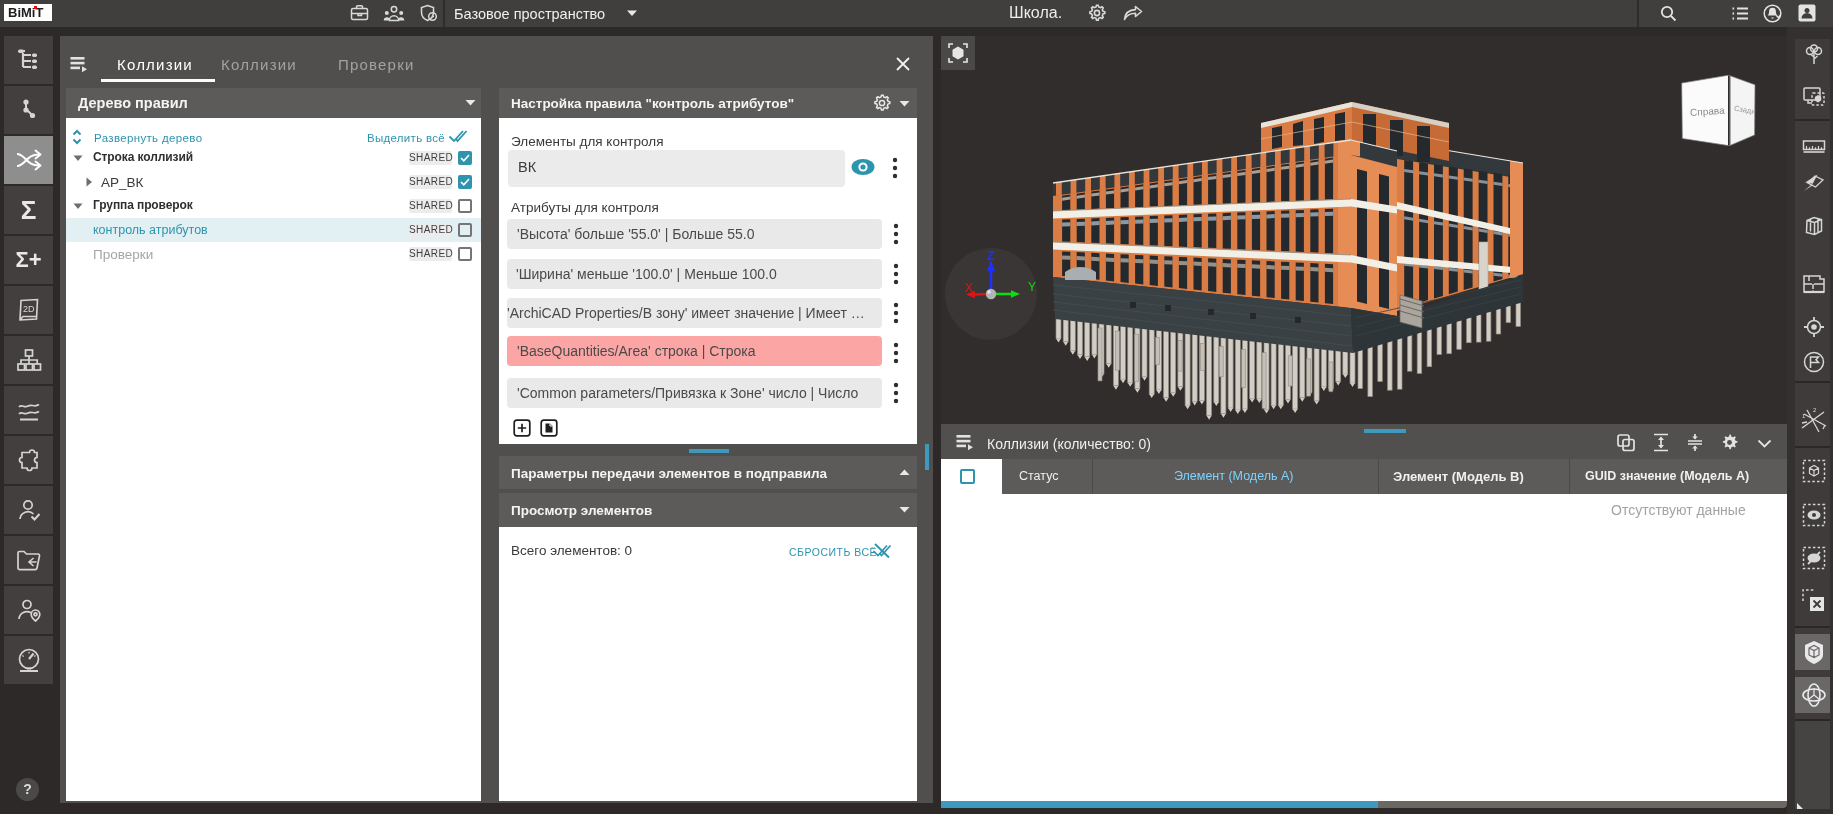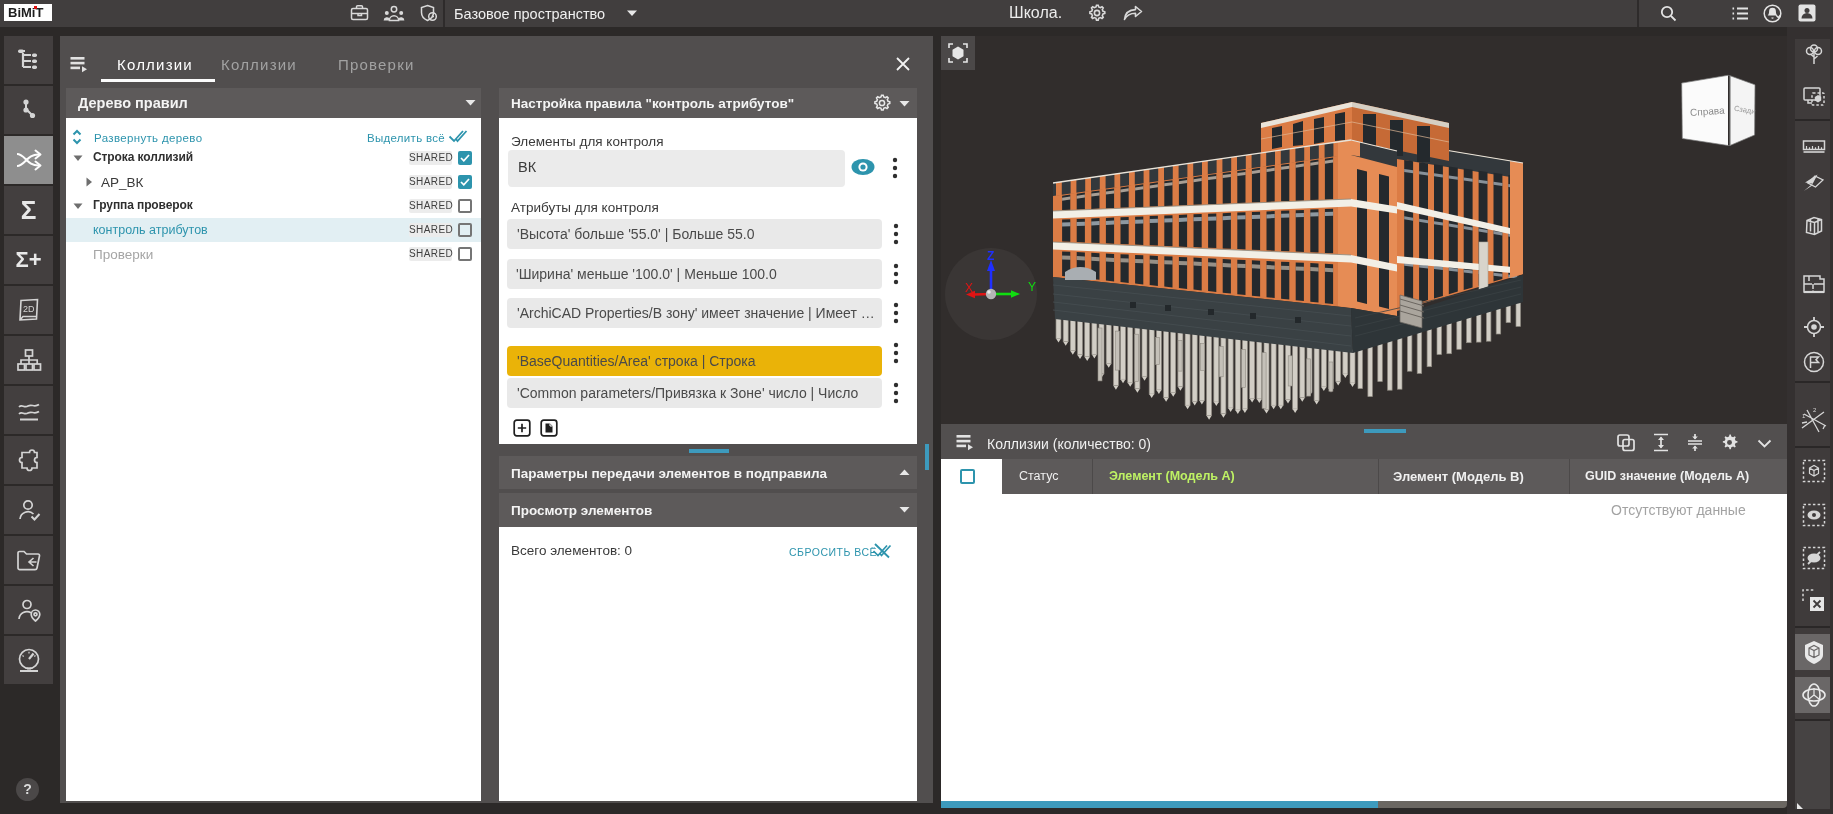--- a/index.html
+++ b/index.html
@@ -241,27 +241,27 @@
     <circle cx="3" cy="3" r="2.2" fill="#2e2e2e"></circle>
     <circle cx="3" cy="11" r="2.2" fill="#2e2e2e"></circle>
     <circle cx="3" cy="19" r="2.2" fill="#2e2e2e"></circle>
   </svg>
 <div class="abs" style="left:507px;top:259px;width:375px;height:30px;background:#e9e9e9;border-radius:4px;color:#4a4a4a;font-size:14px;line-height:30px;padding-left:9px;white-space:nowrap;overflow:hidden">'Ширина' меньше '100.0' | Меньше 100.0</div>
 <svg class="abs" style="left:893px;top:263px" width="6" height="22" viewBox="0 0 6 22">
     <circle cx="3" cy="3" r="2.2" fill="#2e2e2e"></circle>
     <circle cx="3" cy="11" r="2.2" fill="#2e2e2e"></circle>
     <circle cx="3" cy="19" r="2.2" fill="#2e2e2e"></circle>
   </svg>
-<div class="abs" style="left:507px;top:298px;width:375px;height:30px;background:#e9e9e9;border-radius:4px;color:#4a4a4a;font-size:14px;line-height:30px;padding-left:10px;white-space:nowrap;overflow:hidden">'ArchiCAD Properties/В зону' имеет значение | Имеет …</div>
+<div class="abs" style="left:507px;top:298px;width:375px;height:30px;background:#e9e9e9;border-radius:4px;color:#4a4a4a;font-size:14px;line-height:30px;white-space:nowrap;overflow:hidden">'ArchiCAD Properties/В зону' имеет значение | Имеет …</div>
 <svg class="abs" style="left:893px;top:302px" width="6" height="22" viewBox="0 0 6 22">
     <circle cx="3" cy="3" r="2.2" fill="#2e2e2e"></circle>
     <circle cx="3" cy="11" r="2.2" fill="#2e2e2e"></circle>
     <circle cx="3" cy="19" r="2.2" fill="#2e2e2e"></circle>
   </svg>
-<div class="abs" style="left:507px;top:346px;width:375px;height:30px;background:#eab308;border-radius:4px;color:#4a4a4a;font-size:14px;line-height:30px;padding-left:10px;white-space:nowrap;overflow:hidden">'BaseQuantities/Area' строка | Строка</div>
+<div class="abs" style="left:507px;top:336px;width:375px;height:30px;background:#fca5a5;border-radius:4px;color:#4a4a4a;font-size:14px;line-height:30px;padding-left:10px;white-space:nowrap;overflow:hidden">'BaseQuantities/Area' строка | Строка</div>
 <svg class="abs" style="left:893px;top:342px" width="6" height="22" viewBox="0 0 6 22">
     <circle cx="3" cy="3" r="2.2" fill="#2e2e2e"></circle>
     <circle cx="3" cy="11" r="2.2" fill="#2e2e2e"></circle>
     <circle cx="3" cy="19" r="2.2" fill="#2e2e2e"></circle>
   </svg>
 <div class="abs" style="left:507px;top:378px;width:375px;height:30px;background:#e9e9e9;border-radius:4px;color:#4a4a4a;font-size:14px;line-height:30px;padding-left:10px;white-space:nowrap;overflow:hidden">'Common parameters/Привязка к Зоне' число | Число</div>
 <svg class="abs" style="left:893px;top:382px" width="6" height="22" viewBox="0 0 6 22">
     <circle cx="3" cy="3" r="2.2" fill="#2e2e2e"></circle>
     <circle cx="3" cy="11" r="2.2" fill="#2e2e2e"></circle>
     <circle cx="3" cy="19" r="2.2" fill="#2e2e2e"></circle>
@@ -695,21 +695,21 @@
 <svg class="abs" style="left:1757px;top:439px" width="15" height="9" viewBox="0 0 15 9" fill="none" stroke="#e2e2e2" stroke-width="1.8">
     <path d="M1.5 1.5 L7.5 7.5 L13.5 1.5"></path>
   </svg>
 <div class="abs" style="left:941px;top:459px;width:846px;height:35px;background:#5d5a5a"></div>
 <div class="abs" style="left:941px;top:459px;width:61px;height:35px;background:#fff"></div>
 <div class="abs" style="left:960px;top:469px;width:15px;height:15px;border:2.5px solid #2d94ad;border-radius:2px"></div>
 <div class="abs" style="left:1092px;top:459px;width:1px;height:35px;background:#4c4949"></div>
 <div class="abs" style="left:1378px;top:459px;width:1px;height:35px;background:#4c4949"></div>
 <div class="abs" style="left:1569px;top:459px;width:1px;height:35px;background:#4c4949"></div>
 <div class="abs" style="left:1019px;top:469px;color:#f0f0f0;font-size:12.5px;font-weight:normal">Статус</div>
-<div class="abs" style="left:1109px;top:469px;color:#bef264;font-size:12.5px;font-weight:bold">Элемент (Модель А)</div>
+<div class="abs" style="left:1174px;top:469px;color:#7dd3fc;font-size:12.5px;font-weight:normal">Элемент (Модель А)</div>
 <div class="abs" style="left:1393px;top:469px;color:#f0f0f0;font-size:13px;font-weight:bold">Элемент (Модель B)</div>
 <div class="abs" style="left:1585px;top:469px;color:#f0f0f0;font-size:12.5px;font-weight:bold">GUID значение (Модель А)</div>
 <div class="abs" style="left:941px;top:494px;width:846px;height:307px;background:#fff"></div>
 <div class="abs" style="left:1611px;top:502px;color:#a3a3a3;font-size:14px">Отсутствуют данные</div>
 <div class="abs" style="left:941px;top:801px;width:846px;height:7px;background:#6b6762;border-radius:0 0 4px 0"></div>
 <div class="abs" style="left:941px;top:801px;width:437px;height:7px;background:#3d9abd"></div>
 <div class="abs" style="left:1787px;top:27px;width:46px;height:787px;background:#343030"></div>
 <div class="abs" style="left:1795px;top:39px;width:35px;height:770px;background:#3f3b3b"></div>
 <div class="abs" style="left:1795px;top:119px;width:35px;height:2px;background:#2a2727"></div>
 <div class="abs" style="left:1795px;top:381px;width:35px;height:2px;background:#2a2727"></div>

